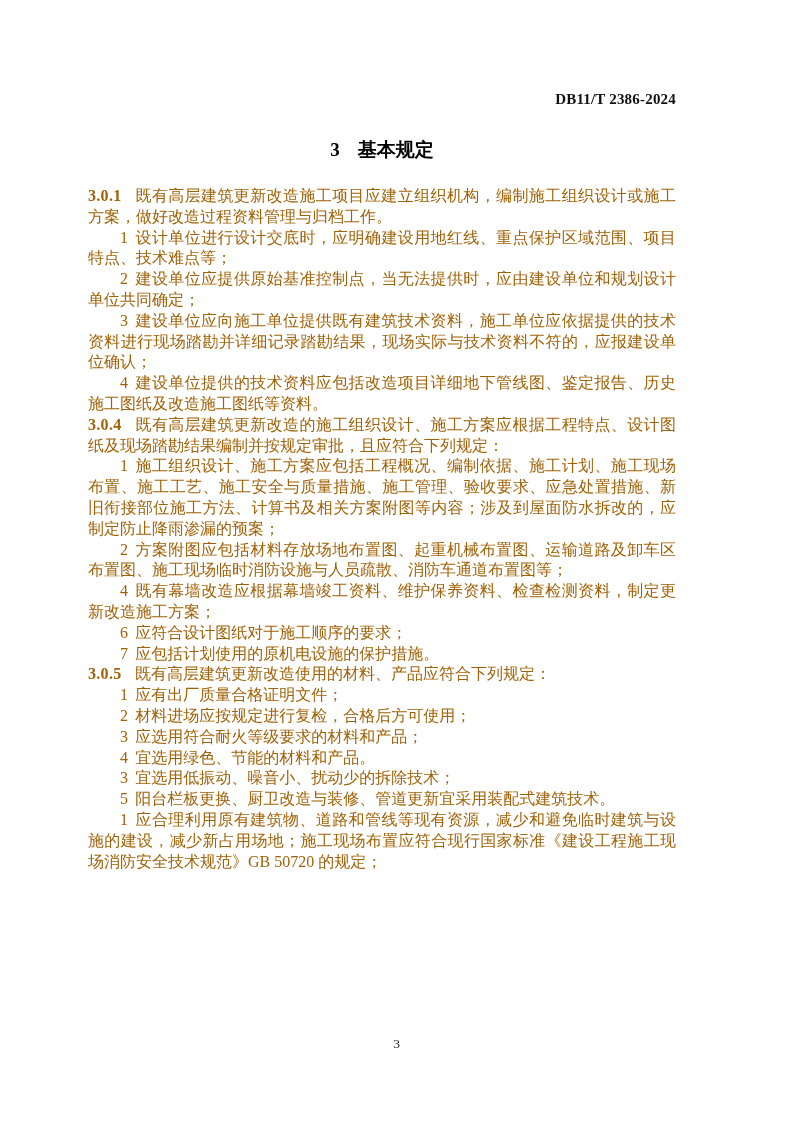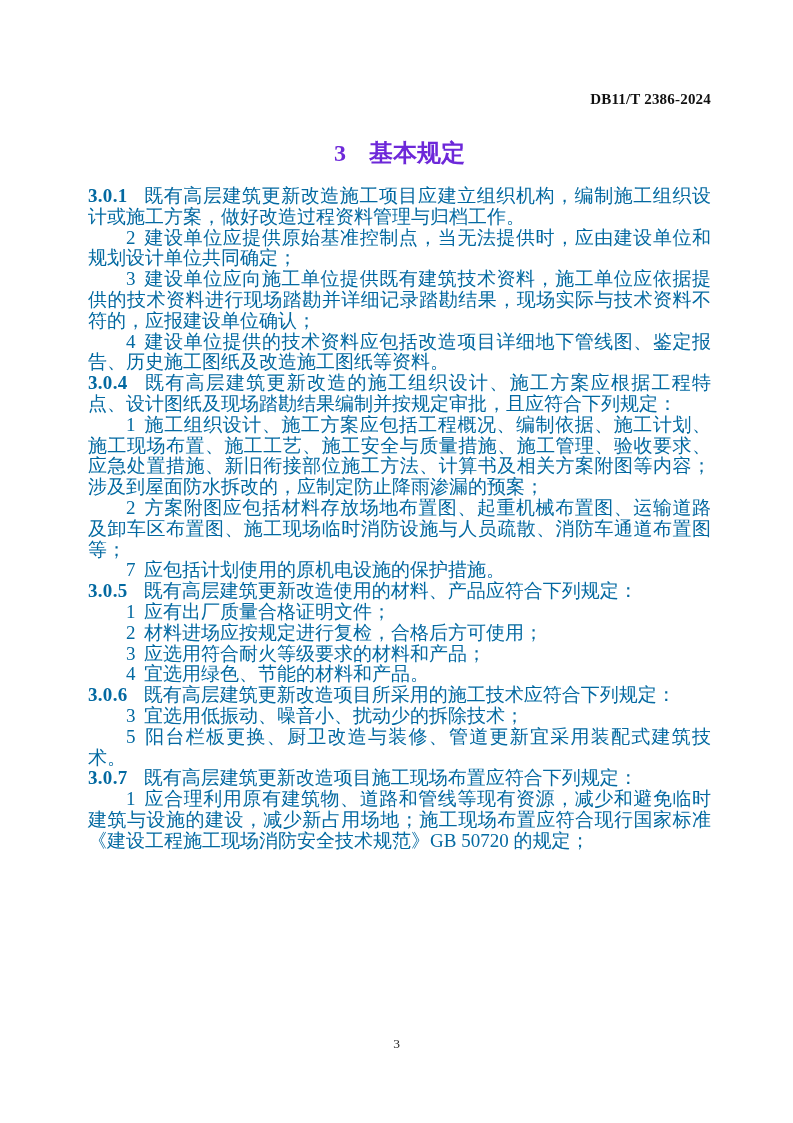--- a/index.html
+++ b/index.html
@@ -8,54 +8,54 @@
     background: #ffffff;
   }
   .page {
     position: relative;
     width: 793px;
     height: 1123px;
     margin: 0 auto;
     background: #ffffff;
     color: #111111;
     box-sizing: border-box;
-    padding: 90px 82px 0 88px;
+    padding: 90px 117px 0 88px;
     font-family: "Liberation Serif", "DejaVu Serif", serif;
     overflow: hidden;
   }
   .page-header {
     text-align: right;
     height: 18px;
     line-height: 18px;
   }
   .doc-code {
     font-family: "Liberation Serif", "DejaVu Serif", serif;
     font-weight: bold;
     font-size: 15px;
     letter-spacing: 0.2px;
   }
   .chapter-title {
     margin: 29px 0 0 0;
     text-align: center;
-    font-size: 24px;
+    font-size: 19px;
     font-weight: bold;
     font-family: "DejaVu Sans", "Liberation Sans", sans-serif;
-    color: #6d28d9;
+    color: #000000;
   }
   .chapter-title .chapter-number {
     font-family: "Liberation Serif", "DejaVu Serif", serif;
     margin-right: 0.95em;
   }
   .document-body {
-    margin-top: 17px;
-    font-size: 19px;
+    margin-top: 23px;
+    font-size: 16px;
     line-height: 20.8px;
     text-align: justify;
     text-justify: inter-character;
-    color: #0369a1;
+    color: #a16207;
   }
   .document-body p {
     margin: 0;
     padding: 0;
   }
   .para.item {
     text-indent: 2em;
   }
   .sec-num {
     font-weight: bold;
@@ -84,35 +84,36 @@
   <div class="page-header">
     <span class="doc-code">DB11/T 2386-2024</span>
   </div>
 
   <h1 class="chapter-title">
     <span class="chapter-number">3</span><span>基本规定</span>
   </h1>
 
   <div class="document-body">
       <p class="para section"><span class="sec-num">3.0.1</span>既有高层建筑更新改造施工项目应建立组织机构，编制施工组织设计或施工方案，做好改造过程资料管理与归档工作。</p>
+      <p class="para item"><span class="item-num">1</span>设计单位进行设计交底时，应明确建设用地红线、重点保护区域范围、项目特点、技术难点等；</p>
       <p class="para item"><span class="item-num">2</span>建设单位应提供原始基准控制点，当无法提供时，应由建设单位和规划设计单位共同确定；</p>
       <p class="para item"><span class="item-num">3</span>建设单位应向施工单位提供既有建筑技术资料，施工单位应依据提供的技术资料进行现场踏勘并详细记录踏勘结果，现场实际与技术资料不符的，应报建设单位确认；</p>
       <p class="para item"><span class="item-num">4</span>建设单位提供的技术资料应包括改造项目详细地下管线图、鉴定报告、历史施工图纸及改造施工图纸等资料。</p>
       <p class="para section"><span class="sec-num">3.0.4</span>既有高层建筑更新改造的施工组织设计、施工方案应根据工程特点、设计图纸及现场踏勘结果编制并按规定审批，且应符合下列规定：</p>
       <p class="para item"><span class="item-num">1</span>施工组织设计、施工方案应包括工程概况、编制依据、施工计划、施工现场布置、施工工艺、施工安全与质量措施、施工管理、验收要求、应急处置措施、新旧衔接部位施工方法、计算书及相关方案附图等内容；涉及到屋面防水拆改的，应制定防止降雨渗漏的预案；</p>
       <p class="para item"><span class="item-num">2</span>方案附图应包括材料存放场地布置图、起重机械布置图、运输道路及卸车区布置图、施工现场临时消防设施与人员疏散、消防车通道布置图等；</p>
+      <p class="para item"><span class="item-num">4</span>既有幕墙改造应根据幕墙竣工资料、维护保养资料、检查检测资料，制定更新改造施工方案；</p>
+      <p class="para item"><span class="item-num">6</span>应符合设计图纸对于施工顺序的要求；</p>
       <p class="para item"><span class="item-num">7</span>应包括计划使用的原机电设施的保护措施。</p>
       <p class="para section"><span class="sec-num">3.0.5</span>既有高层建筑更新改造使用的材料、产品应符合下列规定：</p>
       <p class="para item"><span class="item-num">1</span>应有出厂质量合格证明文件；</p>
       <p class="para item"><span class="item-num">2</span>材料进场应按规定进行复检，合格后方可使用；</p>
       <p class="para item"><span class="item-num">3</span>应选用符合耐火等级要求的材料和产品；</p>
       <p class="para item"><span class="item-num">4</span>宜选用绿色、节能的材料和产品。</p>
-      <p class="para section"><span class="sec-num">3.0.6</span>既有高层建筑更新改造项目所采用的施工技术应符合下列规定：</p>
       <p class="para item"><span class="item-num">3</span>宜选用低振动、噪音小、扰动少的拆除技术；</p>
       <p class="para item"><span class="item-num">5</span>阳台栏板更换、厨卫改造与装修、管道更新宜采用装配式建筑技术。</p>
-      <p class="para section"><span class="sec-num">3.0.7</span>既有高层建筑更新改造项目施工现场布置应符合下列规定：</p>
       <p class="para item"><span class="item-num">1</span>应合理利用原有建筑物、道路和管线等现有资源，减少和避免临时建筑与设施的建设，减少新占用场地；施工现场布置应符合现行国家标准《建设工程施工现场消防安全技术规范》GB 50720 的规定；</p>
     </div>
 
   <div class="page-footer">
     <span>3</span>
   </div>
 </div>
 
 </body></html>

